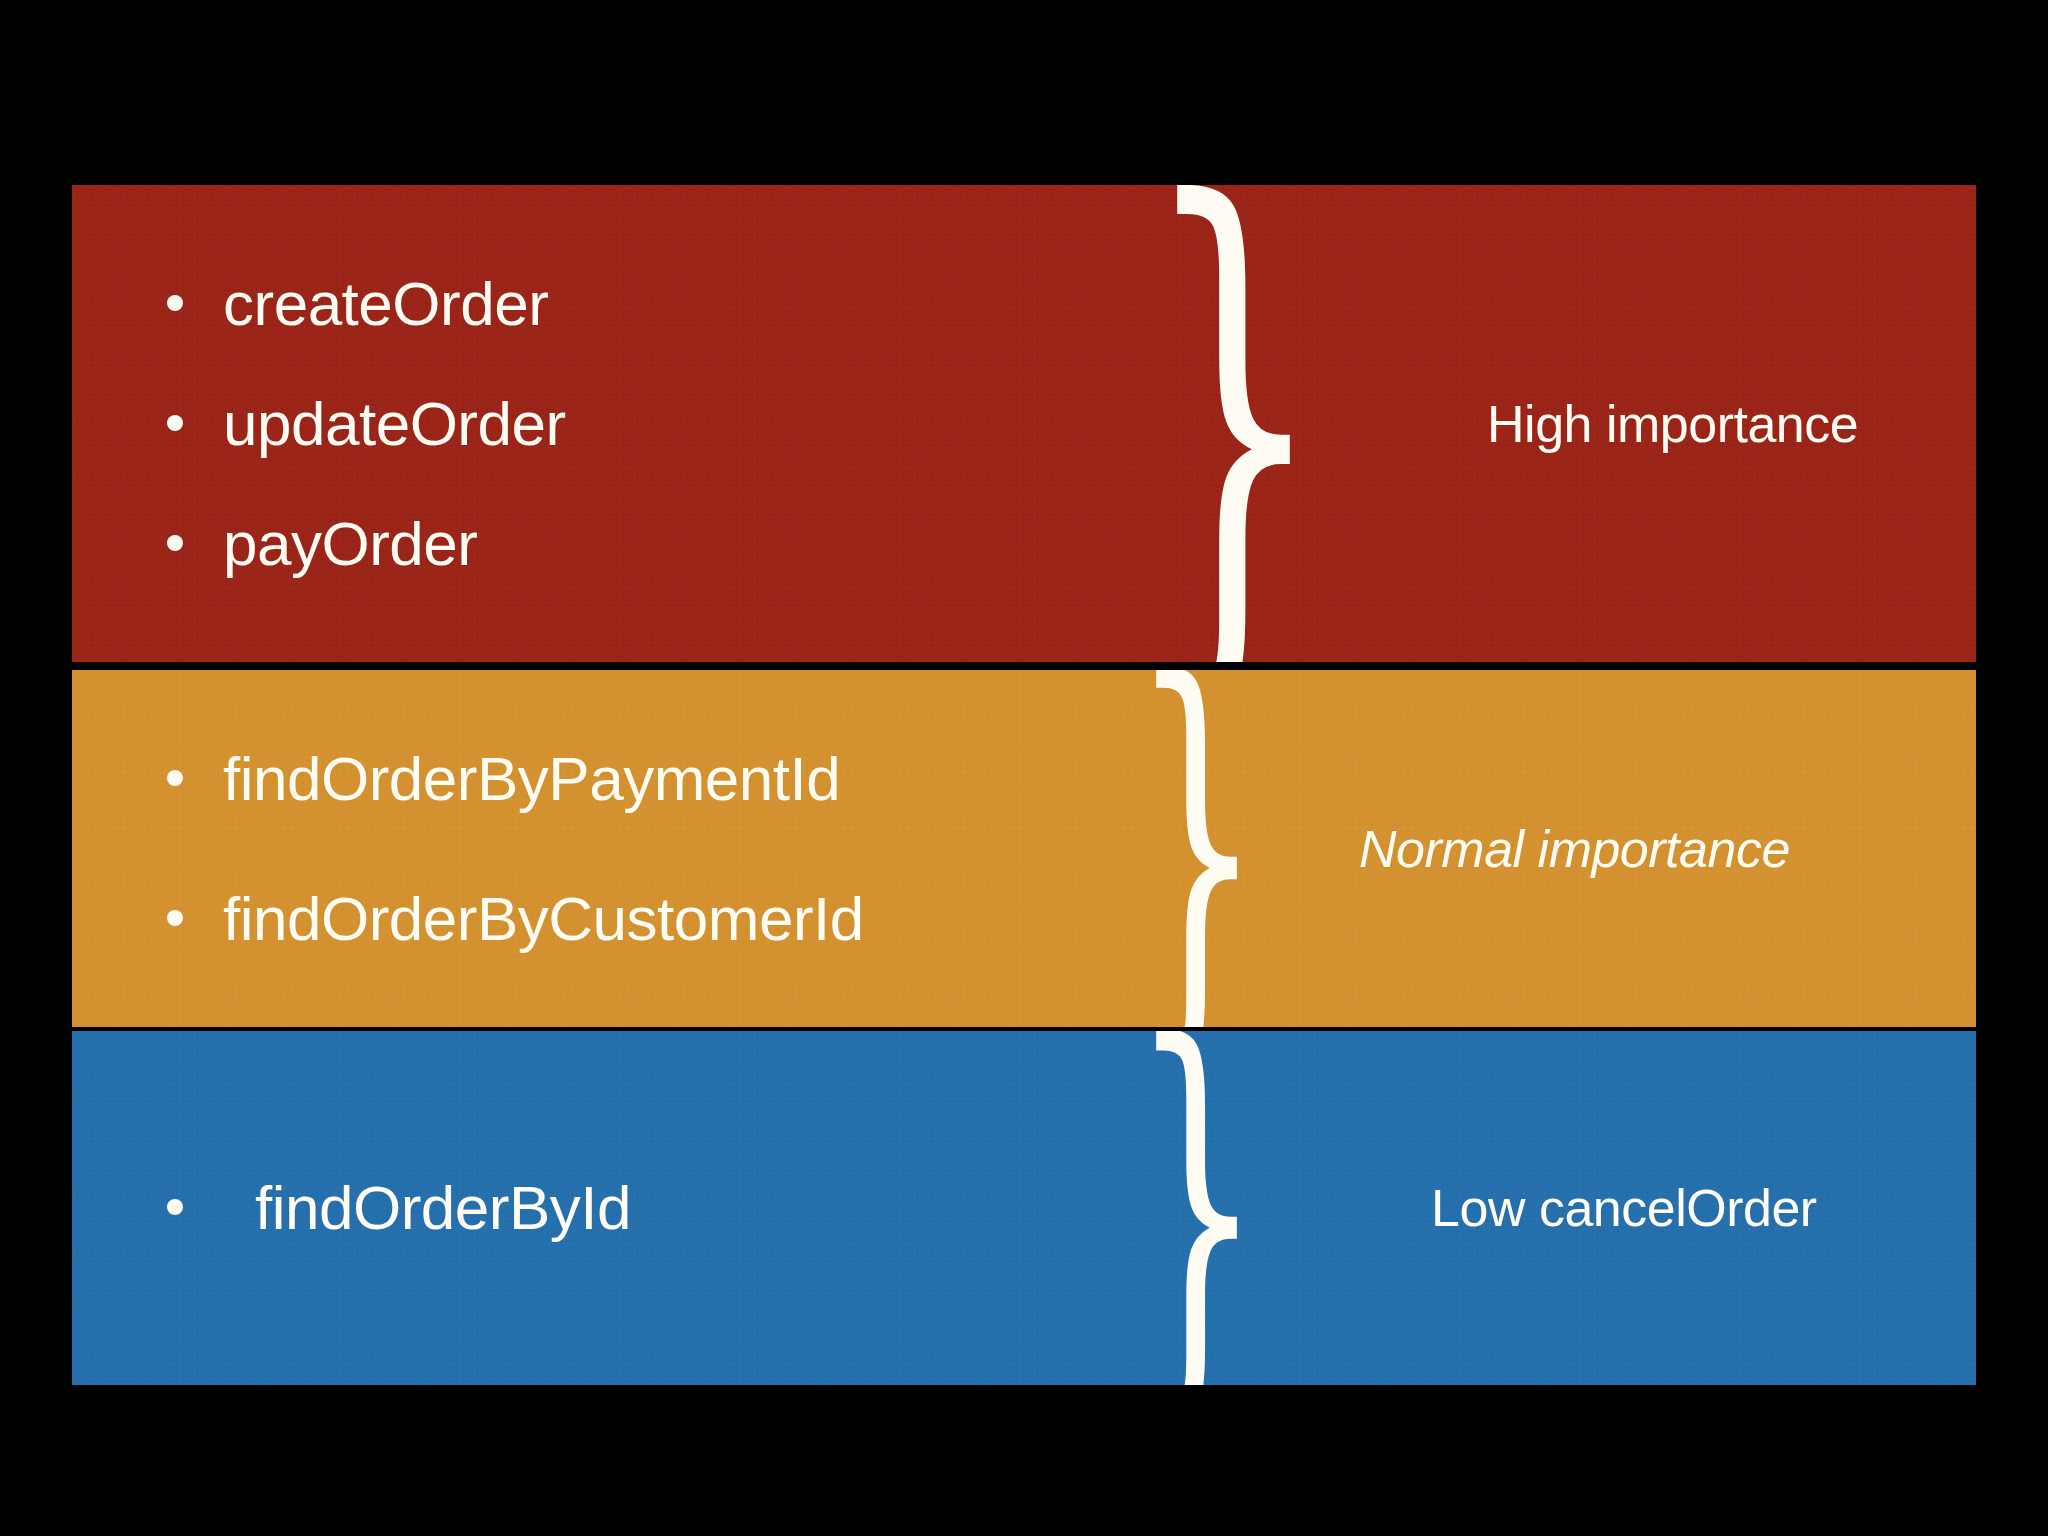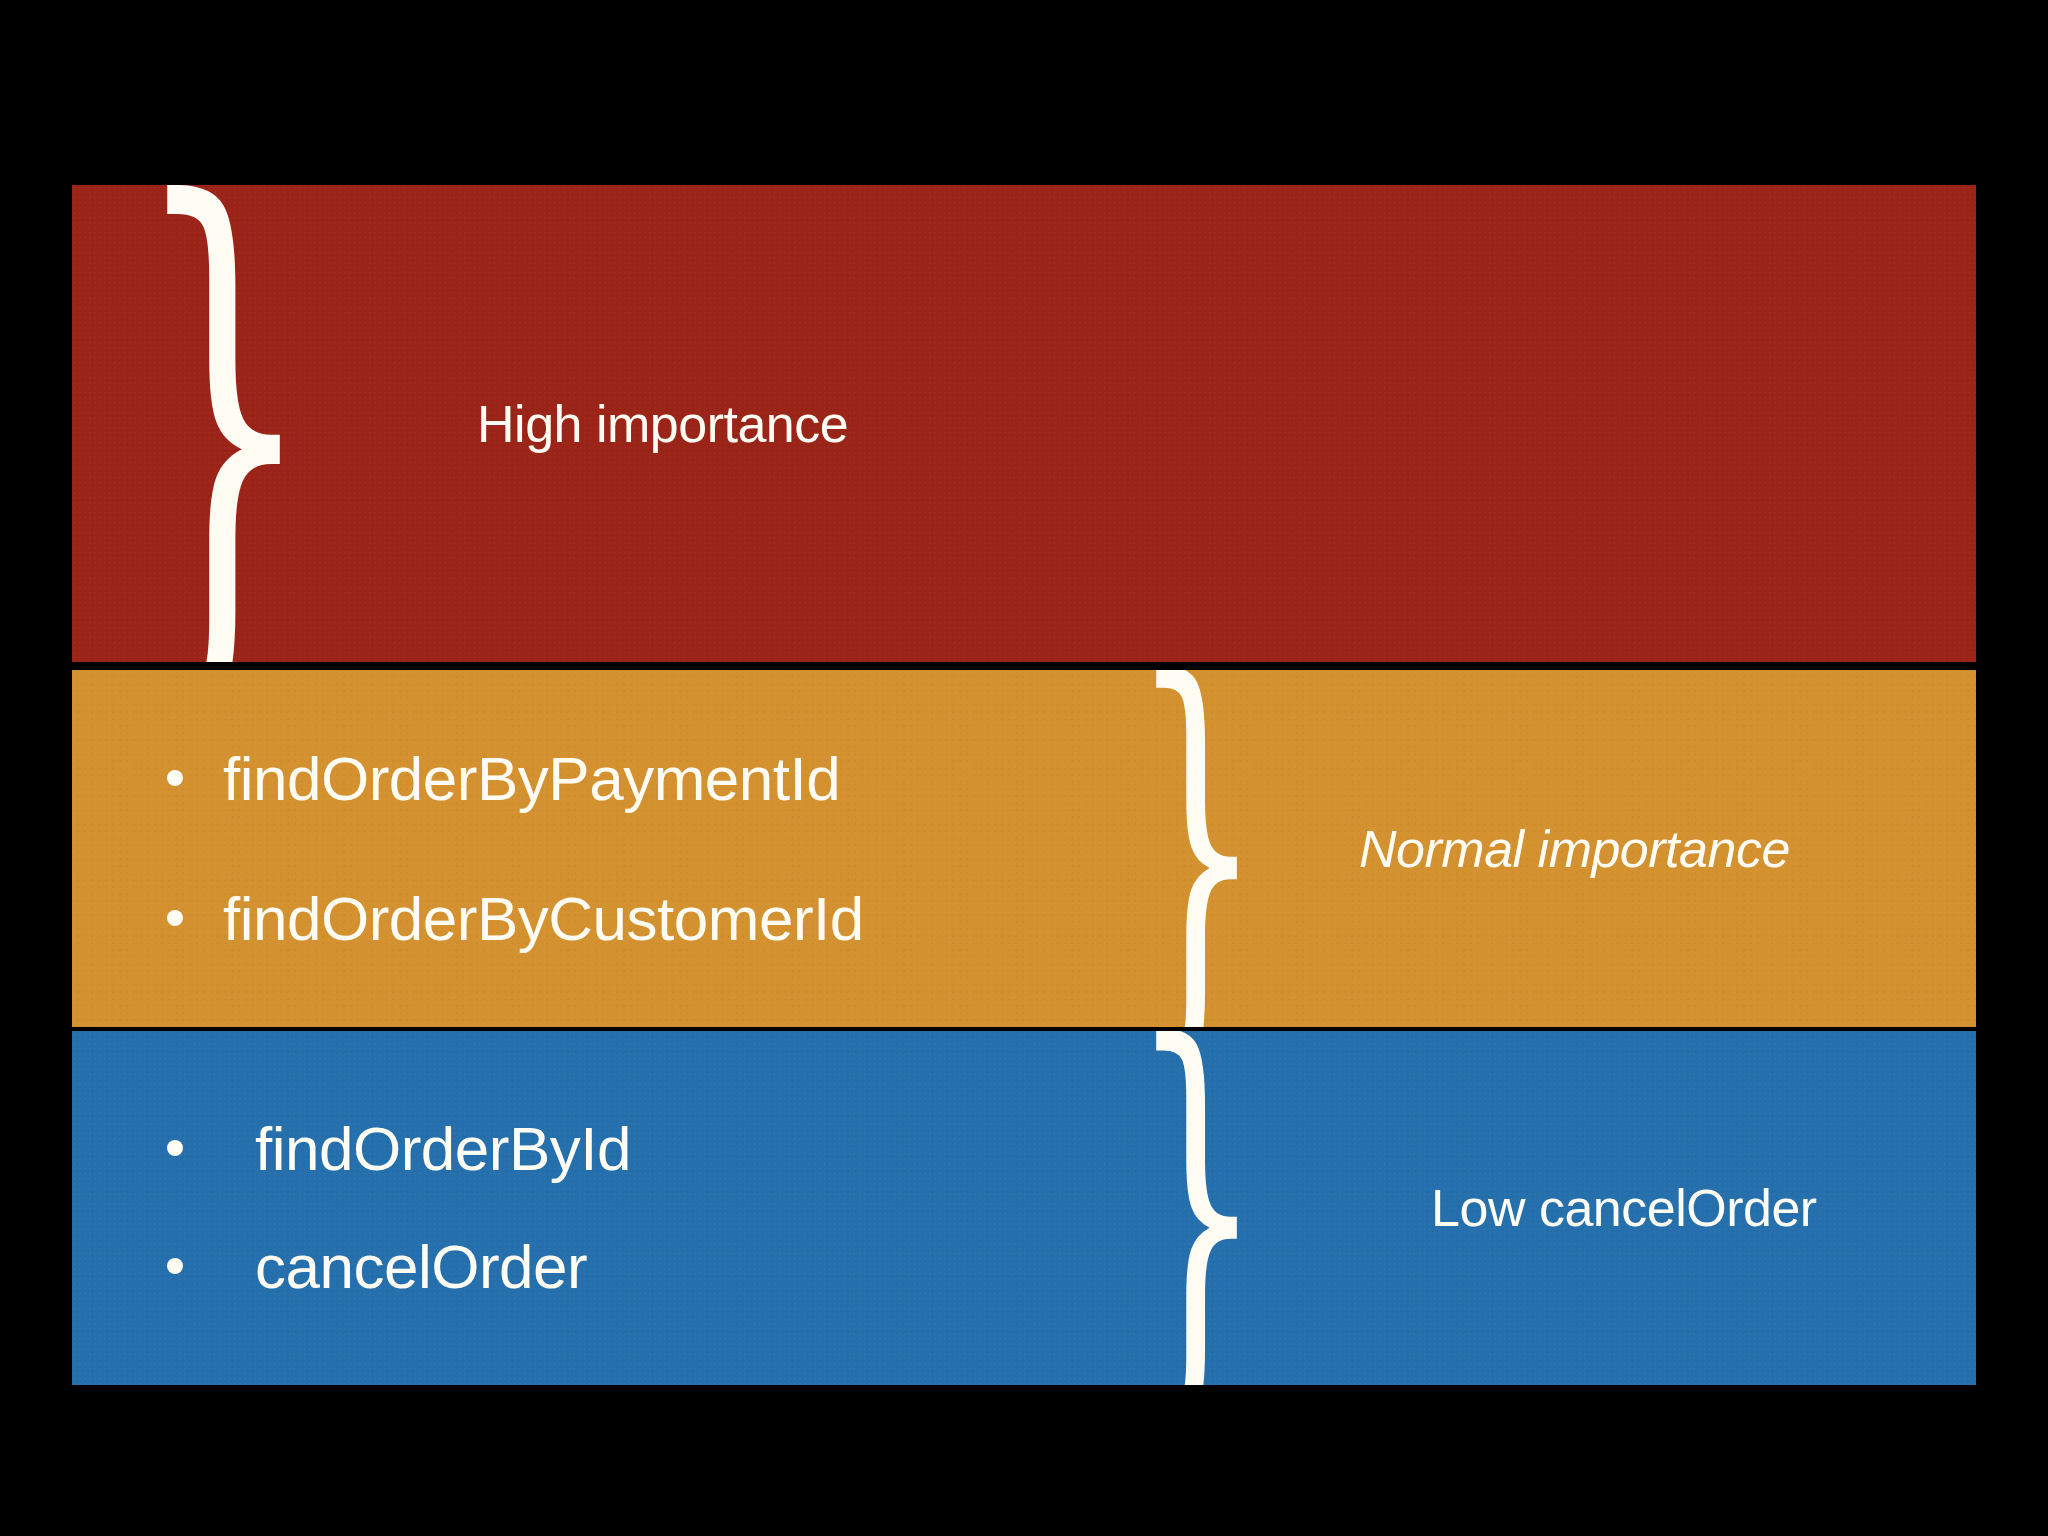--- a/index.html
+++ b/index.html
@@ -138,20 +138,34 @@
   .band-red .importance-label    { margin-left: 104px; }
   .band-orange .importance-label { margin-left: 48px; font-style: italic; }
   .band-blue .importance-label   { margin-left: 120px; }
 </style>
 </head>
 <body>
 
 <div class="slide">
 
   <div class="band band-red">
+    <div class="band-left">
+      <div class="bullet-row">
+        <span class="bullet-dot"></span>
+        <span class="bullet-label">createOrder</span>
+      </div>
+      <div class="bullet-row">
+        <span class="bullet-dot"></span>
+        <span class="bullet-label">updateOrder</span>
+      </div>
+      <div class="bullet-row">
+        <span class="bullet-dot"></span>
+        <span class="bullet-label">payOrder</span>
+      </div>
+    </div>
     <div class="band-right">
       <span class="brace">}</span>
       <span class="importance-label">High importance</span>
     </div>
   </div>
 
   <div class="band band-orange">
     <div class="band-left">
       <div class="bullet-row">
         <span class="bullet-dot"></span>
@@ -167,24 +181,20 @@
       <span class="importance-label">Normal importance</span>
     </div>
   </div>
 
   <div class="band band-blue">
     <div class="band-left">
       <div class="bullet-row">
         <span class="bullet-dot"></span>
         <span class="bullet-label">findOrderById</span>
       </div>
-      <div class="bullet-row">
-        <span class="bullet-dot"></span>
-        <span class="bullet-label">cancelOrder</span>
-      </div>
     </div>
     <div class="band-right">
       <span class="brace">}</span>
       <span class="importance-label">Low cancelOrder</span>
     </div>
   </div>
 
 </div>
 
 </body></html>

